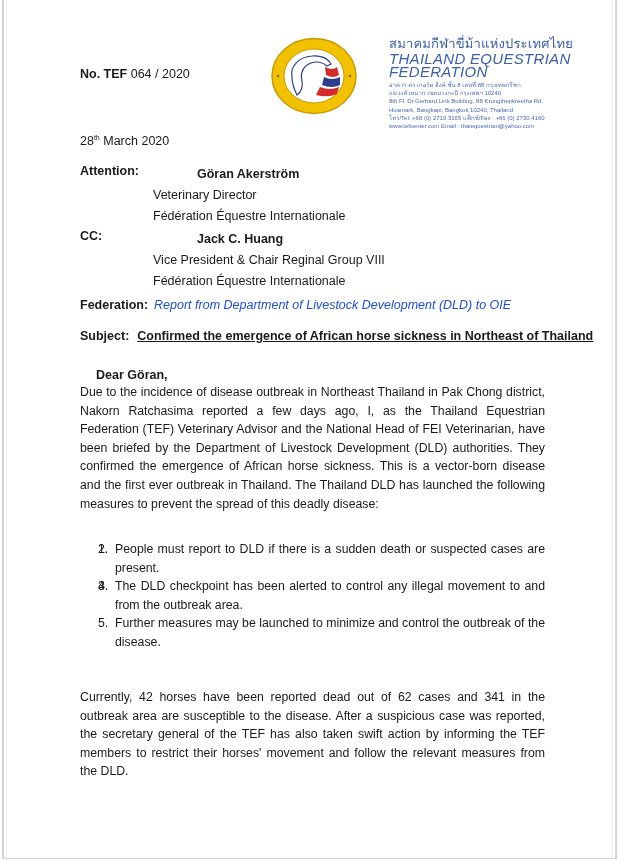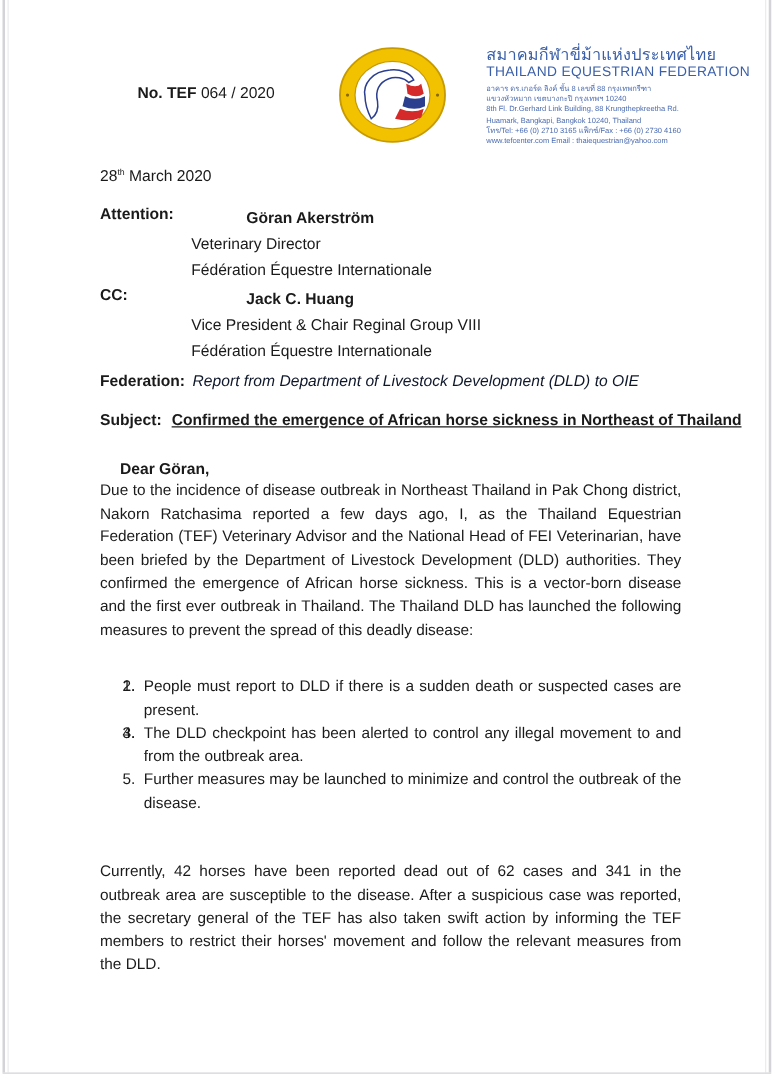--- a/index.html
+++ b/index.html
@@ -7,40 +7,40 @@
       width: 620px; height: 860px; background: #ffffff; position: relative; overflow: hidden;
       font-family: "Liberation Sans", sans-serif; color: #1a1a1a;
     }
     .frame-left { position: absolute; left: 2px; top: 0; width: 2px; height: 858px; background: #d4d4d8; }
     .frame-left2 { position: absolute; left: 6px; top: 0; width: 1px; height: 858px; background: #ececef; }
     .frame-right { position: absolute; right: 3px; top: 0; width: 2px; height: 858px; background: #d4d4d8; }
     .frame-right2 { position: absolute; right: 7px; top: 0; width: 1px; height: 858px; background: #ececef; }
     .frame-bottom { position: absolute; left: 2px; right: 3px; bottom: 1px; height: 1px; background: #d4d4d8; }
 
     .ref { position: absolute; left: 80px; top: 67px; font-size: 12.5px; }
-    .ref b { font-weight: bold; margin-left: 30px; }
+    .ref b { font-weight: bold; }
 
     .logo { position: absolute; left: 270px; top: 37px; width: 88px; height: 78px; }
 
     .org { position: absolute; left: 389px; top: 36px; color: #3a5fa8; }
     .org .thai-name { font-size: 13px; letter-spacing: 0.2px; line-height: 16px; }
-    .org .en-name { font-size: 11px; line-height: 13px; letter-spacing: 0.3px; }
+    .org .en-name { font-size: 15px; line-height: 13px; letter-spacing: 0.3px; font-style: italic; }
     .org .addr { font-size: 6px; line-height: 8.2px; color: #4a6bb0; margin-top: 3px; white-space: nowrap; }
 
     .date { position: absolute; left: 80px; top: 134px; font-size: 12.5px; }
     .date sup { font-size: 7px; }
 
     .field { position: absolute; left: 80px; font-size: 12.5px; }
     .field .label { position: absolute; left: 0; top: 0; font-weight: bold; white-space: nowrap; }
     .field .val { position: absolute; left: 73px; top: 0; line-height: 21px; white-space: nowrap; }
     .field .val .name { font-weight: bold; margin-left: 44px; }
 
     .attach { position: absolute; left: 80px; top: 298px; font-size: 12.5px; white-space: nowrap; }
     .attach b { font-weight: bold; }
-    .attach i { font-style: italic; color: #0f172a; margin-left: 6px; text-align: center; }
+    .attach i { font-style: italic; color: #1d4ed8; margin-left: 6px; text-align: center; }
 
     .subject { position: absolute; left: 80px; top: 329px; font-size: 12.5px; font-weight: bold; white-space: nowrap; }
     .subject .s-val { margin-left: 8px; text-decoration: underline; }
 
     .salutation { position: absolute; left: 96px; top: 368px; font-size: 12.5px; font-weight: bold; text-align: right; }
 
     .para { position: absolute; left: 80px; width: 465px; font-size: 12.3px; line-height: 18.6px; text-align: justify; }
     .p1 { top: 383px; }
     .p2 { top: 688px; }
 

